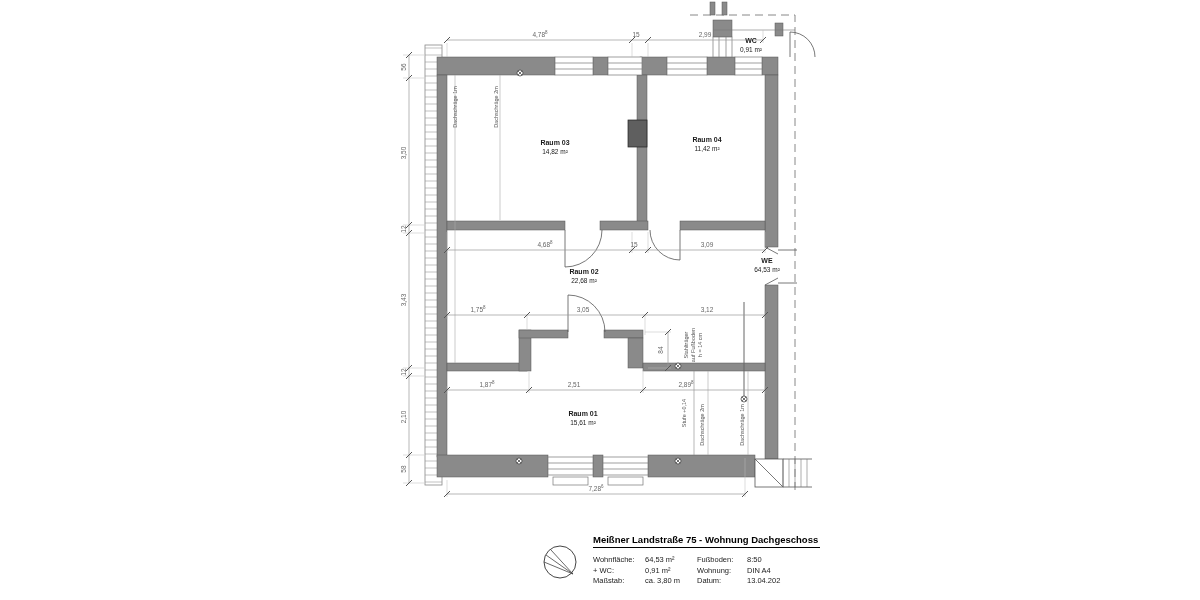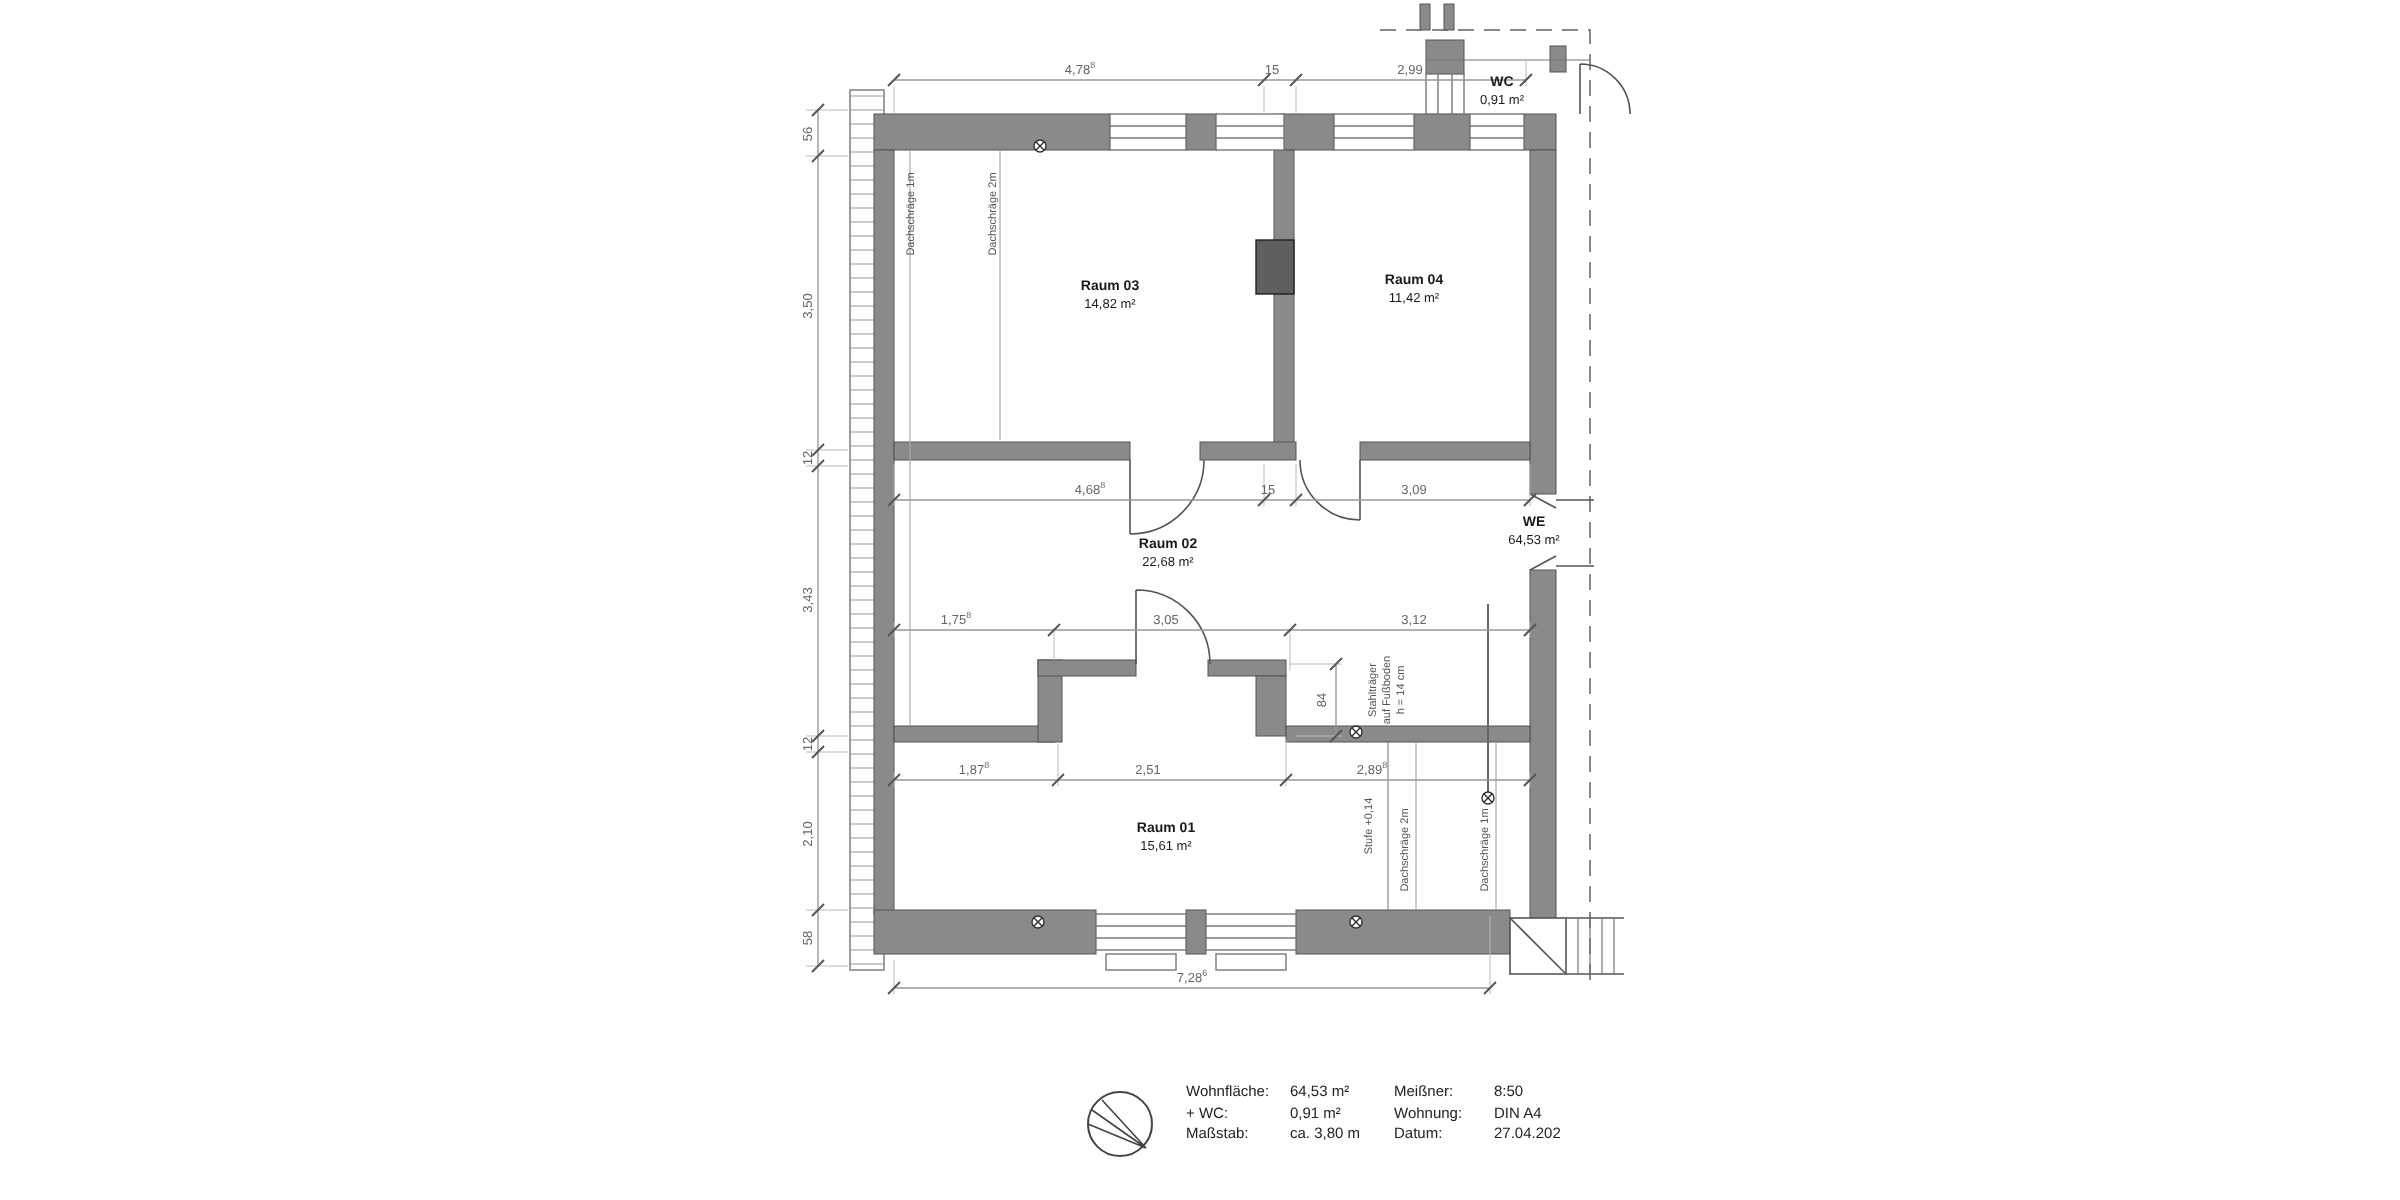--- a/index.html
+++ b/index.html
@@ -323,30 +323,31 @@
     <text x="744" y="425" transform="rotate(-90 744 425)">Dachschräge 1m</text>
   </g>
 </svg>
 
 <div class="titleblock">
   <svg class="tb-logo" width="40" height="40" viewBox="0 0 40 40">
     <circle cx="20" cy="20" r="16" fill="none" stroke="#444" stroke-width="1"></circle>
     <path d="M33,32 L4,20 M33,32 L6,13 M33,32 L11,8" fill="none" stroke="#444" stroke-width="0.8"></path>
   </svg>
   <div class="tb-right">
+    <div class="tb-title">Meißner Landstraße 75 - Wohnung Dachgeschoss</div>
     <div class="tb-grid">
       <span>Wohnfläche:</span>
       <span>64,53 m²</span>
-      <span>Meißner:</span>
+      <span>Fußboden:</span>
       <span>8:50</span>
       <span>+ WC:</span>
       <span>0,91 m²</span>
       <span>Wohnung:</span>
       <span>DIN A4</span>
       <span>Maßstab:</span>
       <span>ca. 3,80 m</span>
       <span>Datum:</span>
-      <span>27.04.202</span>
+      <span>13.04.202</span>
     </div>
   </div>
 </div>
 
 </div>
 
 </body></html>

